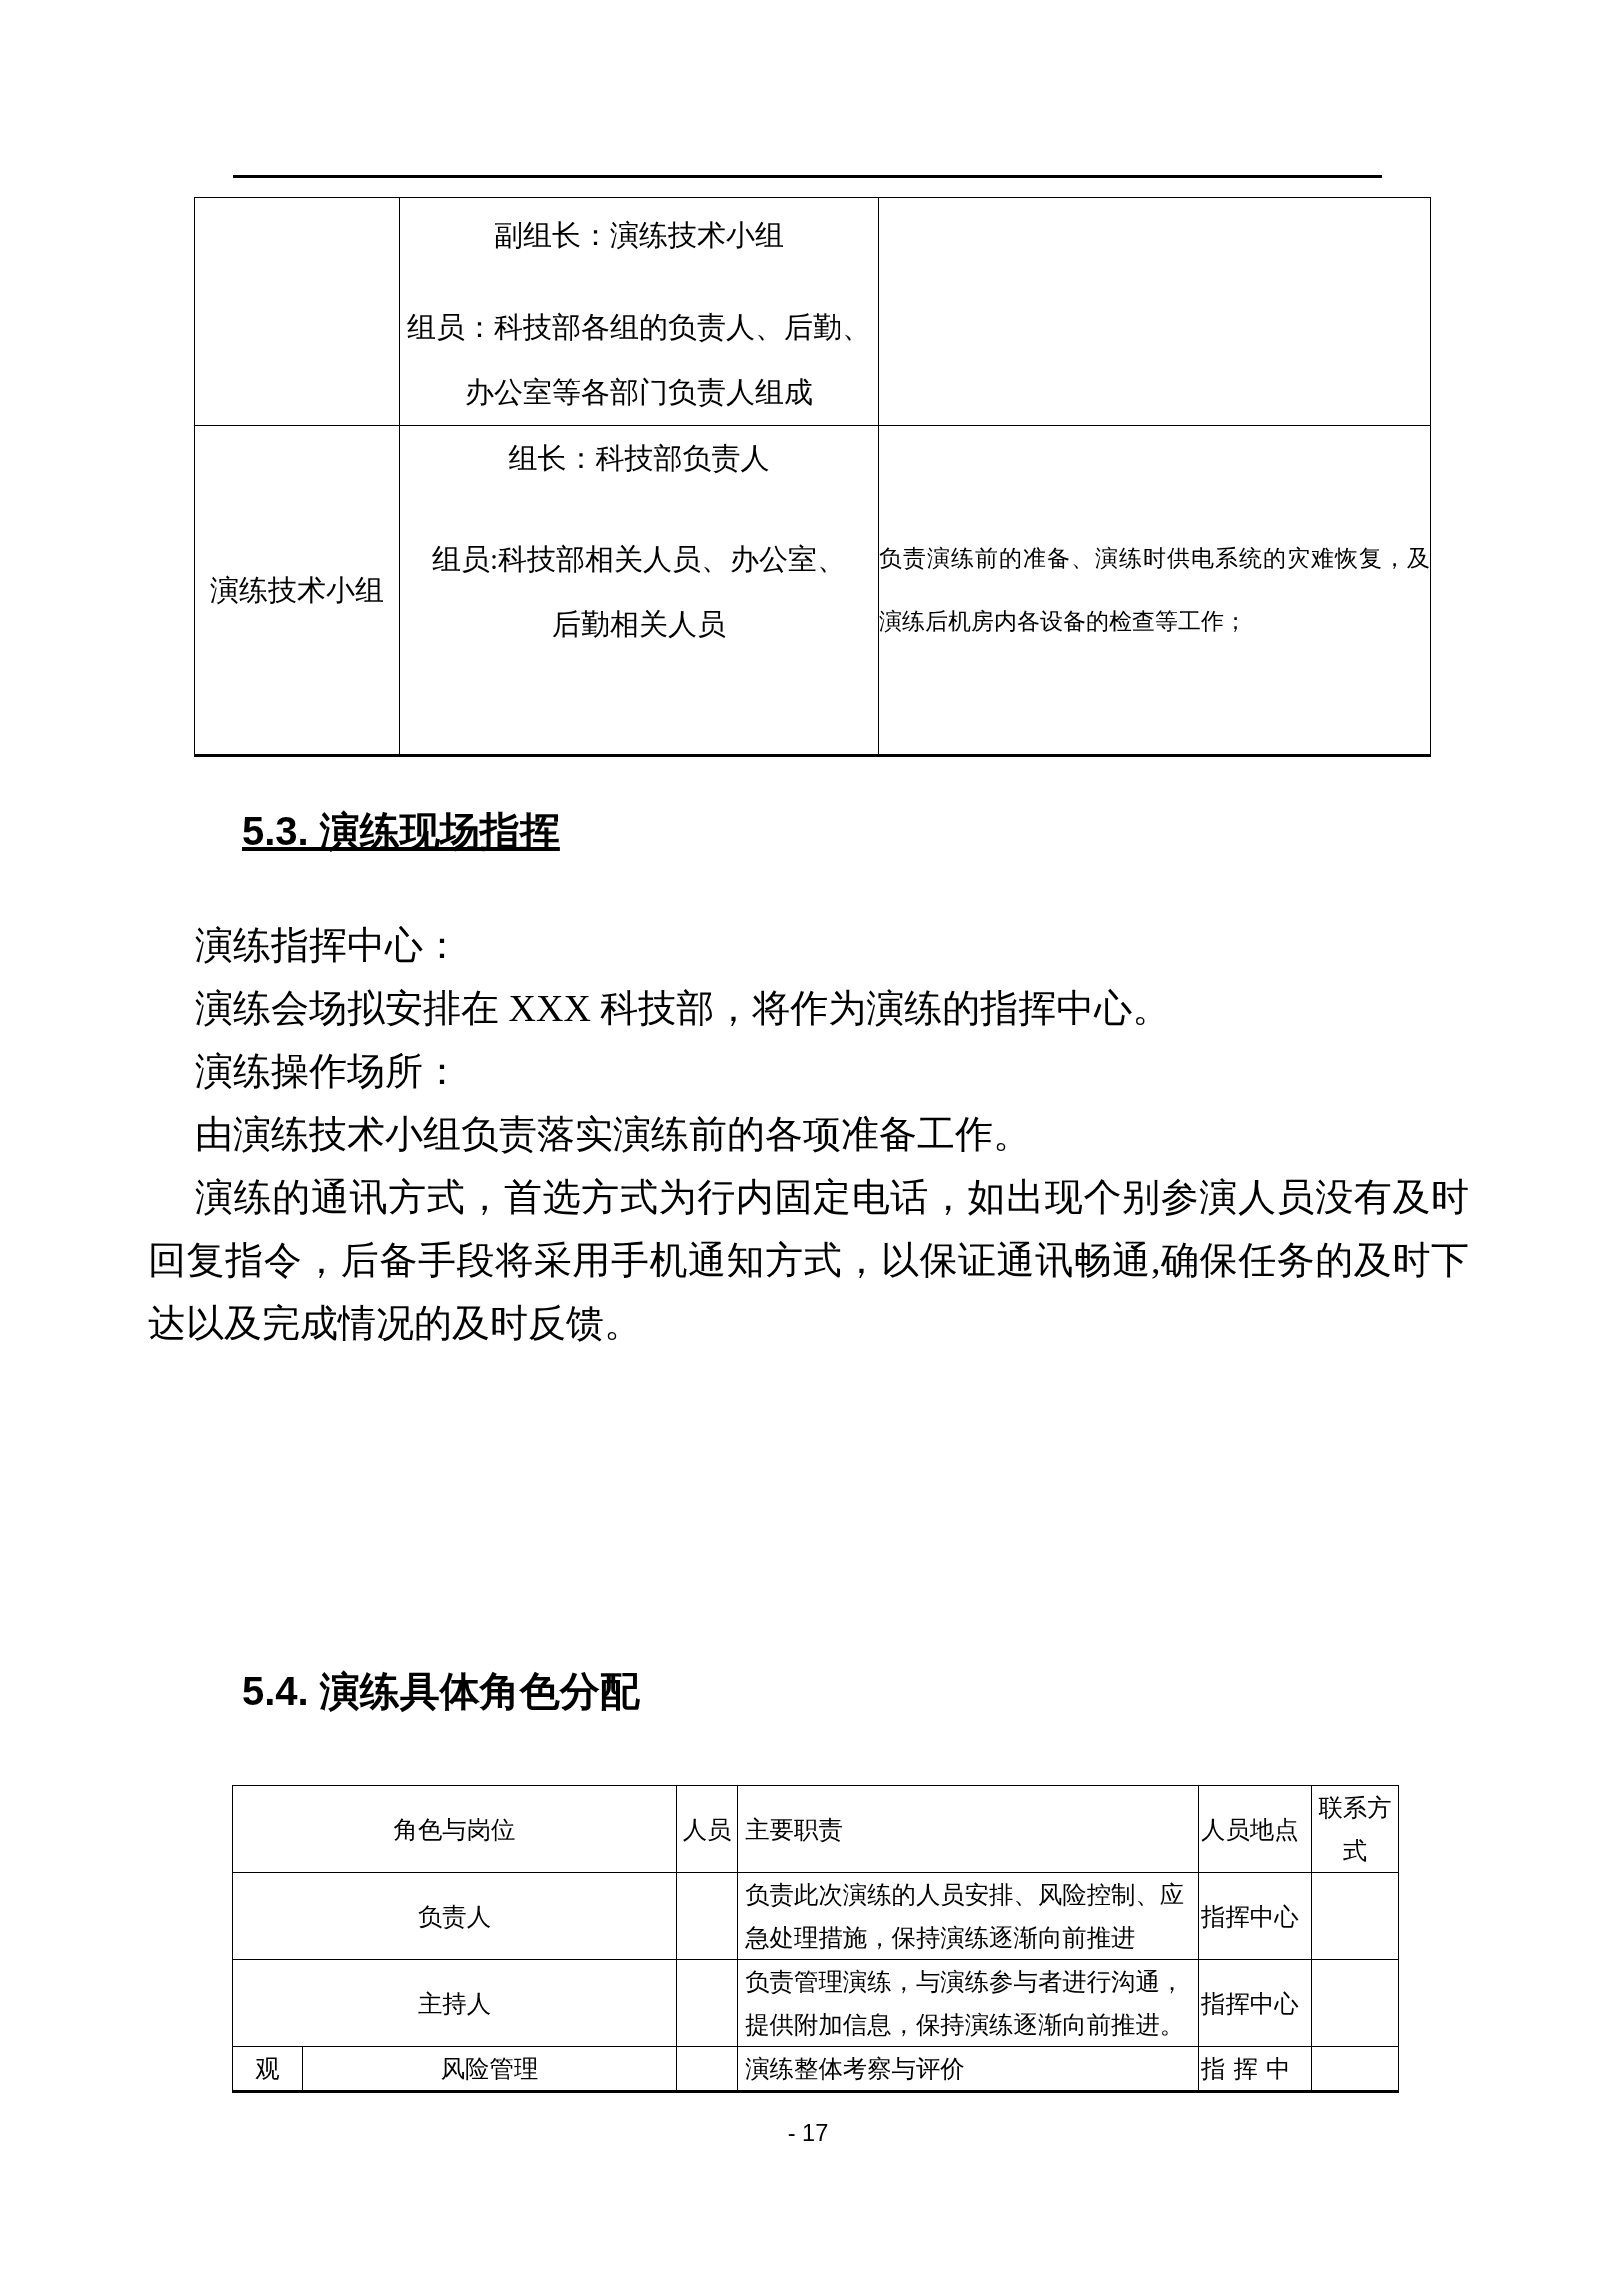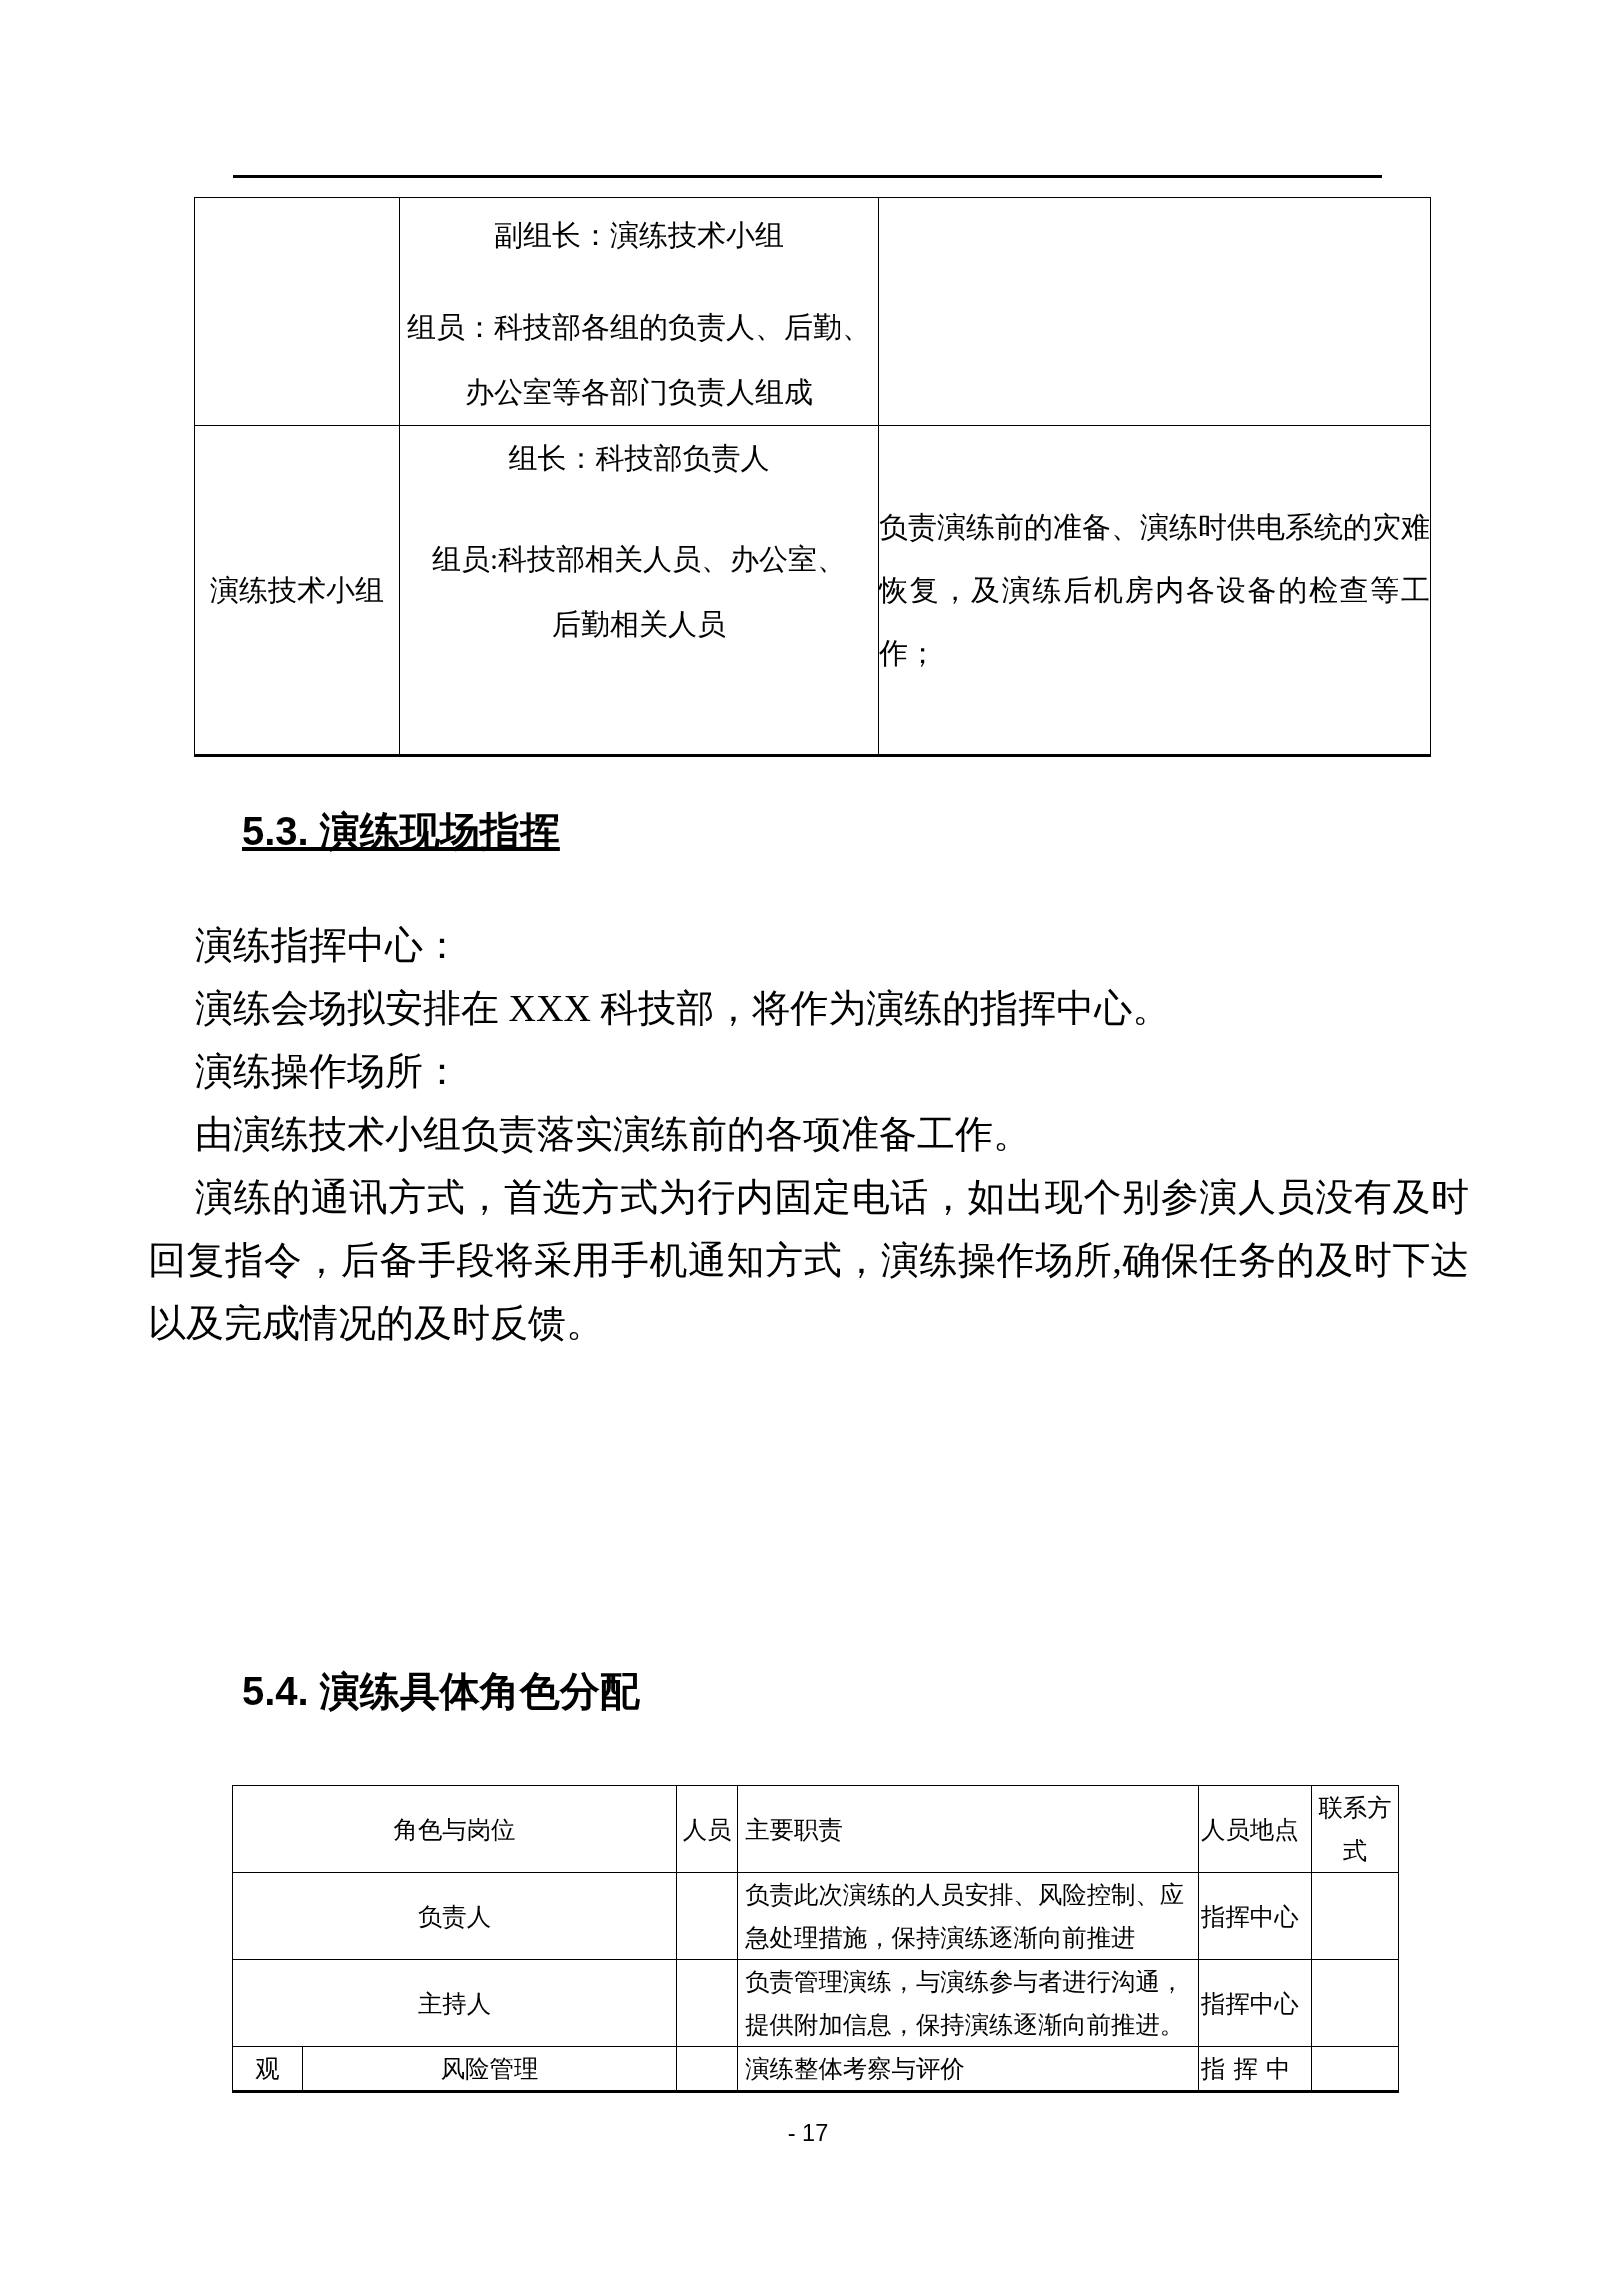--- a/index.html
+++ b/index.html
@@ -30,21 +30,21 @@
   table.t1 tr.r1 td { height:226px; }
   table.t1 tr.r2 td { height:328px; }
   td.g-name { text-align:center; vertical-align:middle; }
   td.g-members { vertical-align:top; text-align:center; }
   td.g-members .m-line1 { margin-top:5.4px; }
   td.g-members .m-rest  { margin-top:27px; }
   tr.r2 td.g-members .m-line1 { margin-top:0; }
   tr.r2 td.g-members .m-rest  { margin-top:36px; }
   td.g-duty {
     vertical-align:middle; text-align:justify; text-justify:inter-ideograph;
-    padding:0 12.7px; line-height:63px; font-size:29px;
+    padding:0 12.7px; line-height:63px; font-size:23px;
   }
 
   
   .sec-heading {
     position:absolute; left:242px;
     font-family:"Liberation Sans","DejaVu Sans",sans-serif;
     font-weight:700; font-size:40px; line-height:51px; color:#000;
     white-space:nowrap;
   }
   #h53 { top:806px;text-decoration:underline; }
@@ -125,21 +125,21 @@
   </tbody>
     </table>
 
   <div id="h53" class="sec-heading">5.3. 演练现场指挥</div>
 
   <div class="bodytext">
     <p>演练指挥中心：</p>
     <p>演练会场拟安排在 XXX 科技部，将作为演练的指挥中心。</p>
     <p>演练操作场所：</p>
     <p>由演练技术小组负责落实演练前的各项准备工作。</p>
-    <p>演练的通讯方式，首选方式为行内固定电话，如出现个别参演人员没有及时回复指令，后备手段将采用手机通知方式，演练操作场所,确保任务的及时下达以及完成情况的及时反馈。</p>
+    <p>演练的通讯方式，首选方式为行内固定电话，如出现个别参演人员没有及时回复指令，后备手段将采用手机通知方式，以保证通讯畅通,确保任务的及时下达以及完成情况的及时反馈。</p>
   </div>
 
   <div id="h54" class="sec-heading">5.4. 演练具体角色分配</div>
 
   <table class="t2">
     <colgroup>
       <col style="width:70px">
         <col style="width:374px">
         <col style="width:61px">
       <col style="width:461px">

